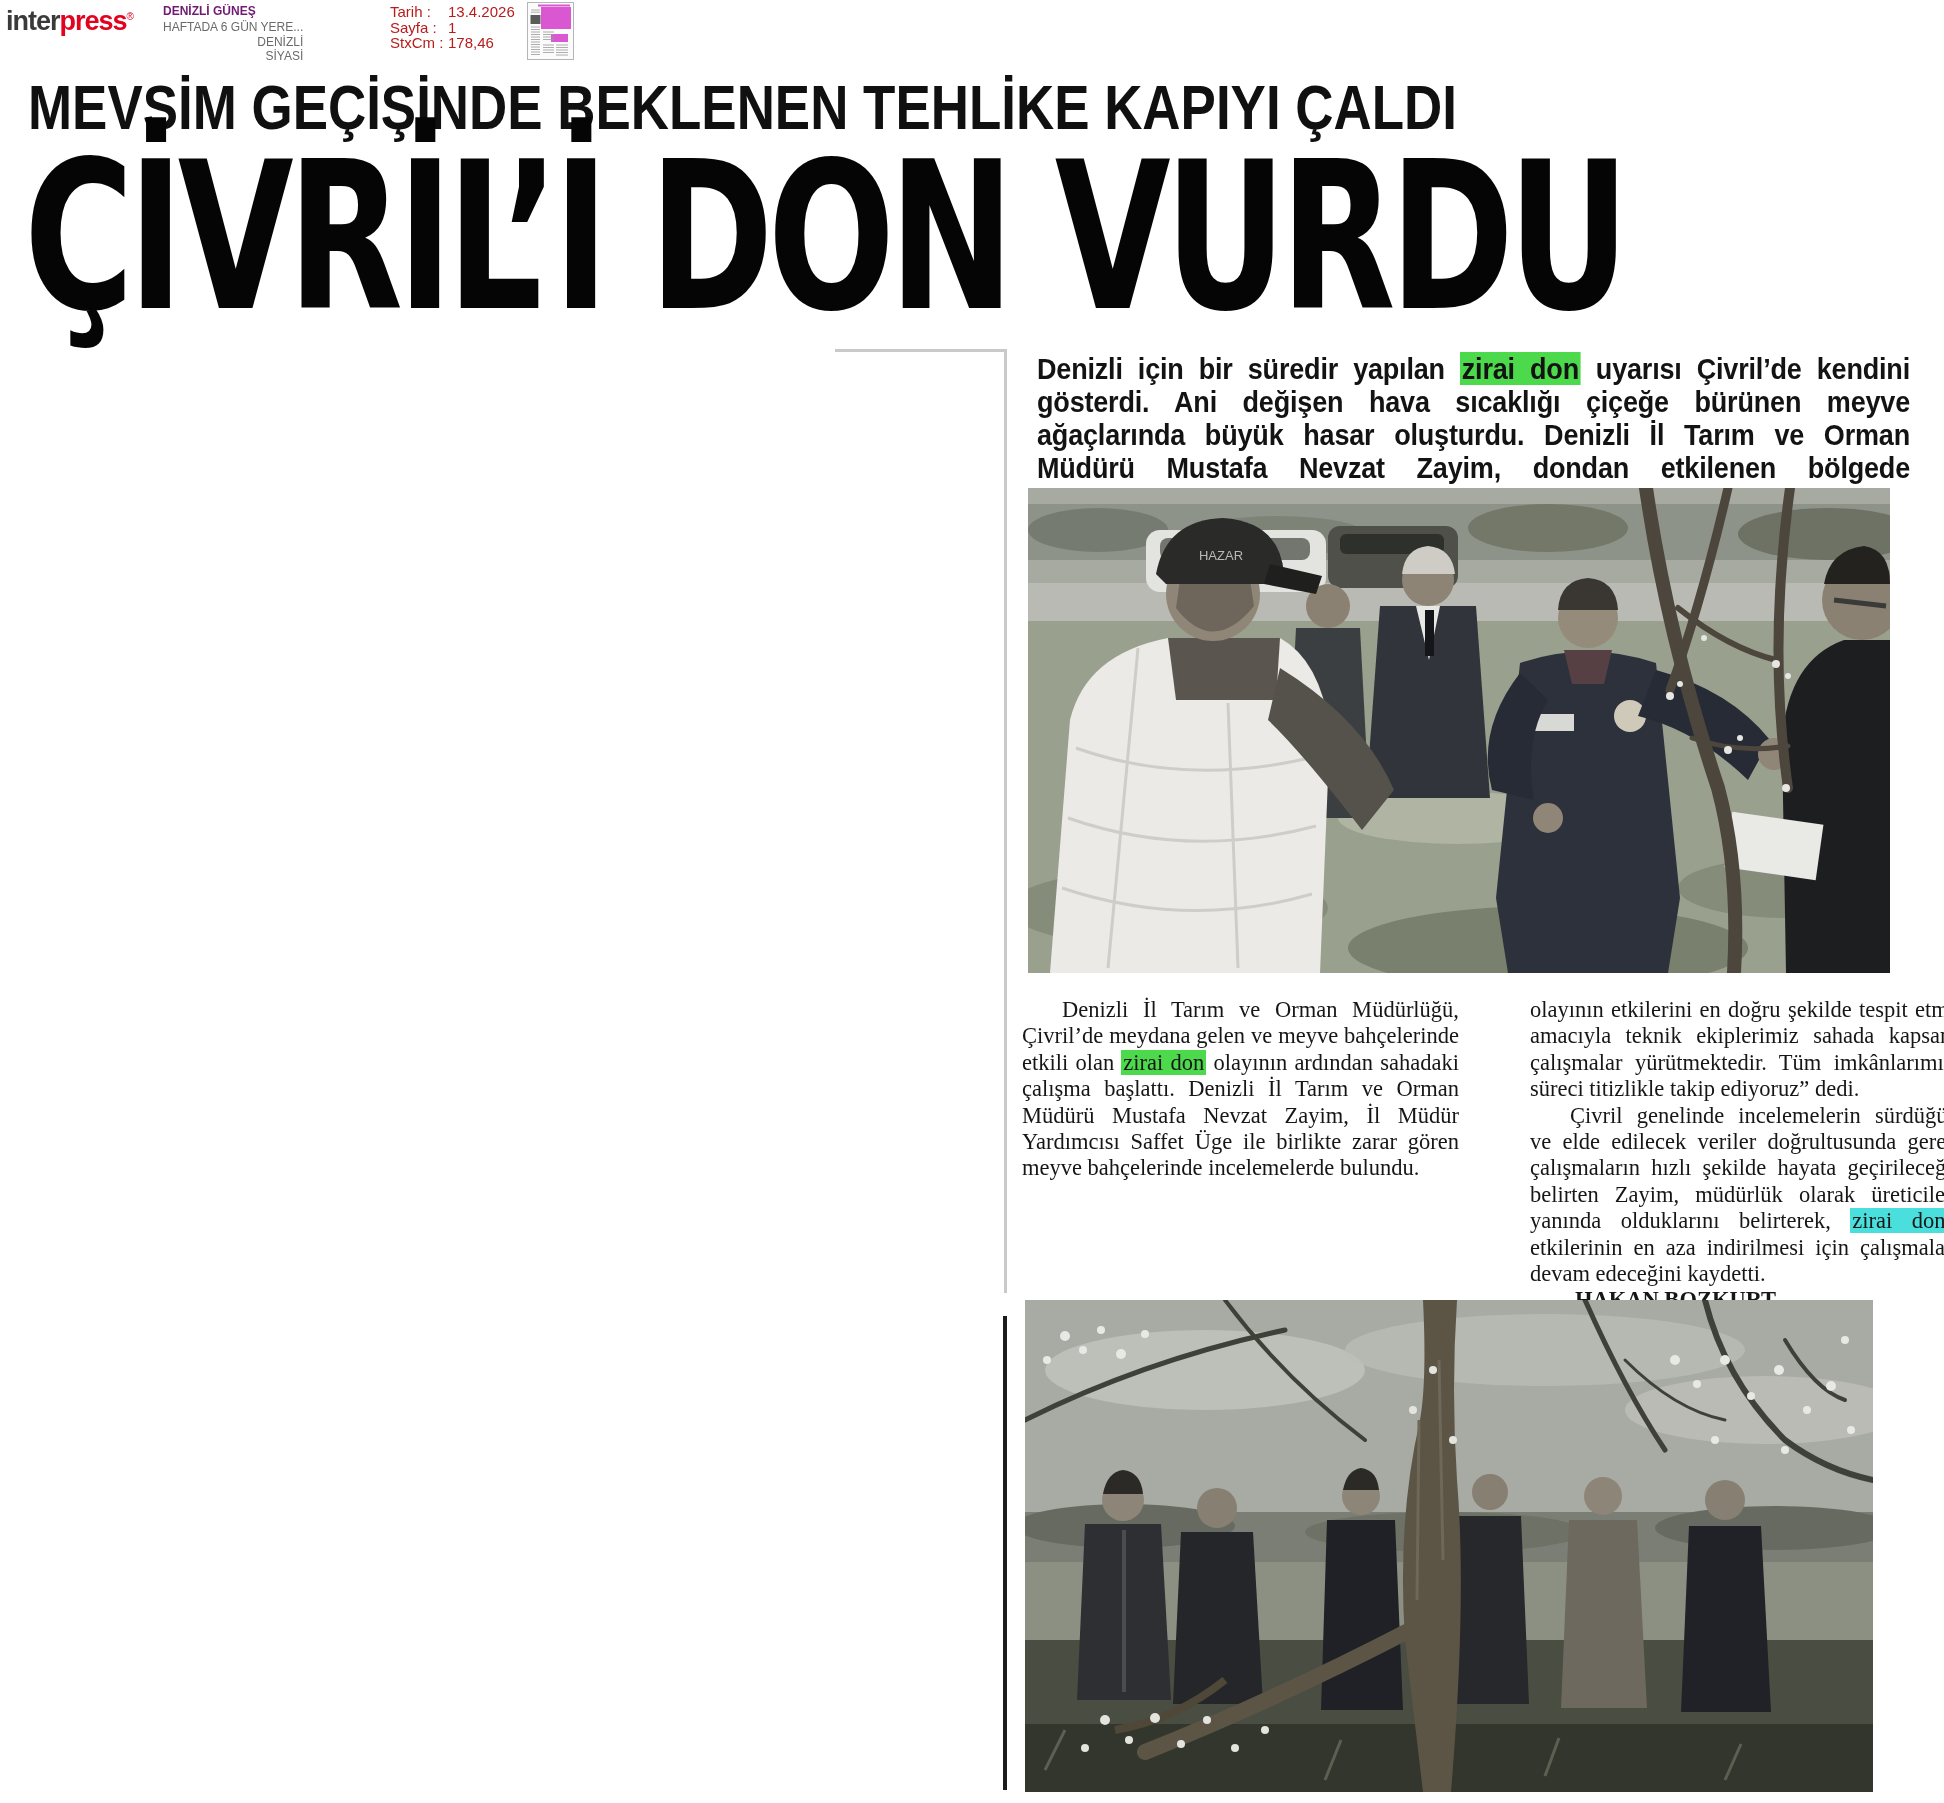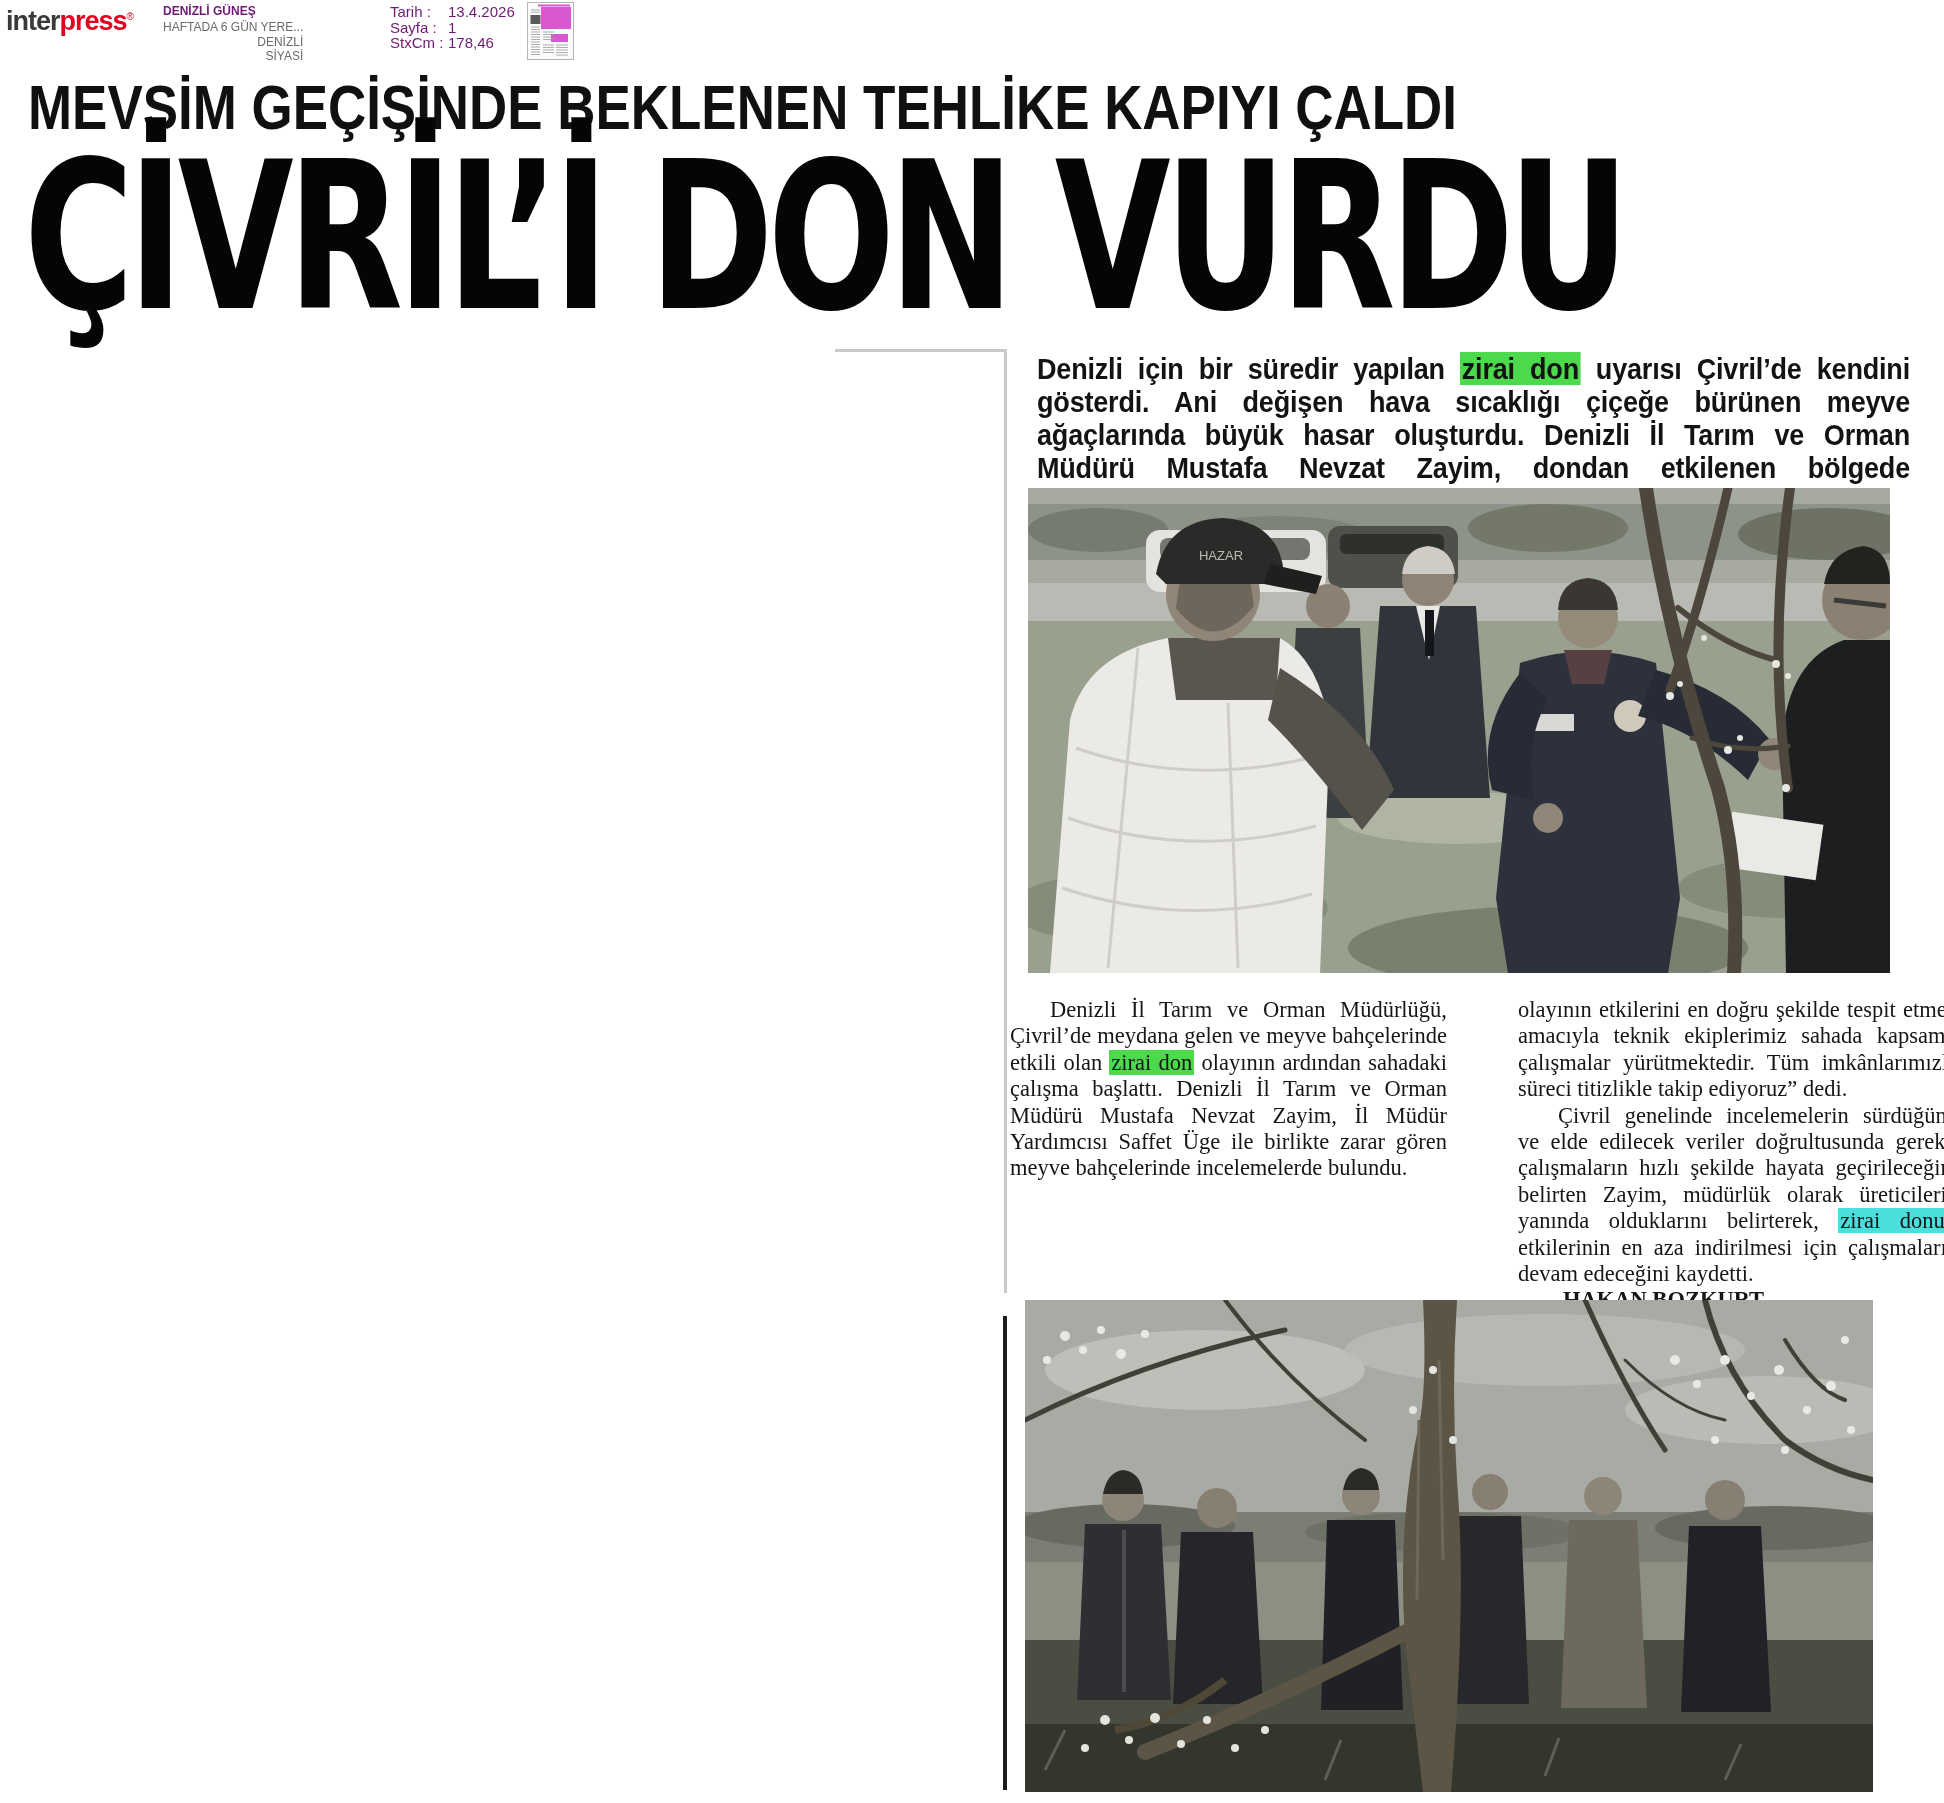--- a/index.html
+++ b/index.html
@@ -8,21 +8,21 @@
     overflow:hidden;font-family:"Liberation Sans",sans-serif;color:#1a1a1a;
   }
   
   .logo{position:absolute;left:6px;top:6px;font-size:27px;font-weight:bold;letter-spacing:-1px;white-space:nowrap;}
   .logo-inter{color:var(--brand-dark,#3a3a3a);}
   .logo-press{color:var(--brand-red,#e2031f);}
   .logo-reg{font-size:10px;vertical-align:super;color:var(--brand-red,#e2031f);font-weight:normal;}
   .pub{position:absolute;left:163px;top:2px;line-height:14.5px;}
   .pub-name{font-size:12px;font-weight:bold;color:#701a75;line-height:18px;}
   .pub-line{font-size:12px;color:#6a6a6a;text-align:right;}
-  .meta{position:absolute;left:390px;top:4px;font-size:15px;color:#701a75;line-height:15.5px;}
+  .meta{position:absolute;left:390px;top:4px;font-size:15px;color:#b91c1c;line-height:15.5px;}
   .meta-row{white-space:nowrap;}
   .meta-label{display:inline-block;width:58px;}
   .thumb{position:absolute;left:527px;top:2px;width:45px;height:56px;border:1px solid #b5b5b5;background:#fdfdfd;}
   
   .kicker{
     position:absolute;left:28px;top:76px;font-size:63px;font-weight:bold;color:#101010;
     white-space:nowrap;letter-spacing:0px;transform:scaleX(0.84);transform-origin:left top;line-height:1;
   }
   .headline{
     position:absolute;left:24px;top:140px;font-family:"DejaVu Sans",sans-serif;font-weight:bold;
@@ -39,21 +39,21 @@
     transform:scaleX(0.9);transform-origin:left top;
     font-size:30px;font-weight:bold;line-height:33px;color:#131313;
     text-align:justify;letter-spacing:-0.2px;
   }
   
   .photo1{position:absolute;left:1028px;top:488px;width:862px;height:485px;overflow:hidden;}
   .photo2{position:absolute;left:1025px;top:1300px;width:848px;height:492px;overflow:hidden;}
   
   .col{
     position:absolute;top:997px;font-family:"Liberation Serif",serif;font-size:22.5px;
-    line-height:26.4px;text-align:justify;color:#161616;
+    line-height:26.4px;text-align:justify;color:#161616;margin-left:12px;
   }
   .col-1{left:1010px;width:437px;}
   .col-2{left:1518px;width:440px;}
   .col p{margin:0;}
   .indent{text-indent:40px;}
   .byline{font-weight:bold;text-indent:45px;}
   .hl{padding:0 2px;}
   .hl-green{background:var(--hl-green,#4cd94c);}
   .hl-cyan{background:var(--hl-cyan,#4adedd);}
 </style>

